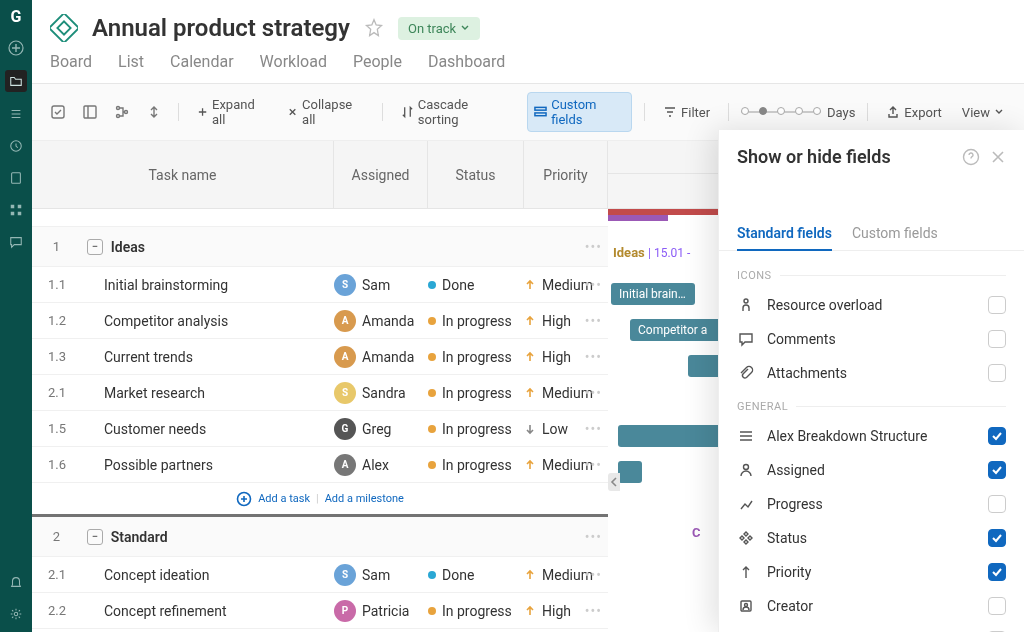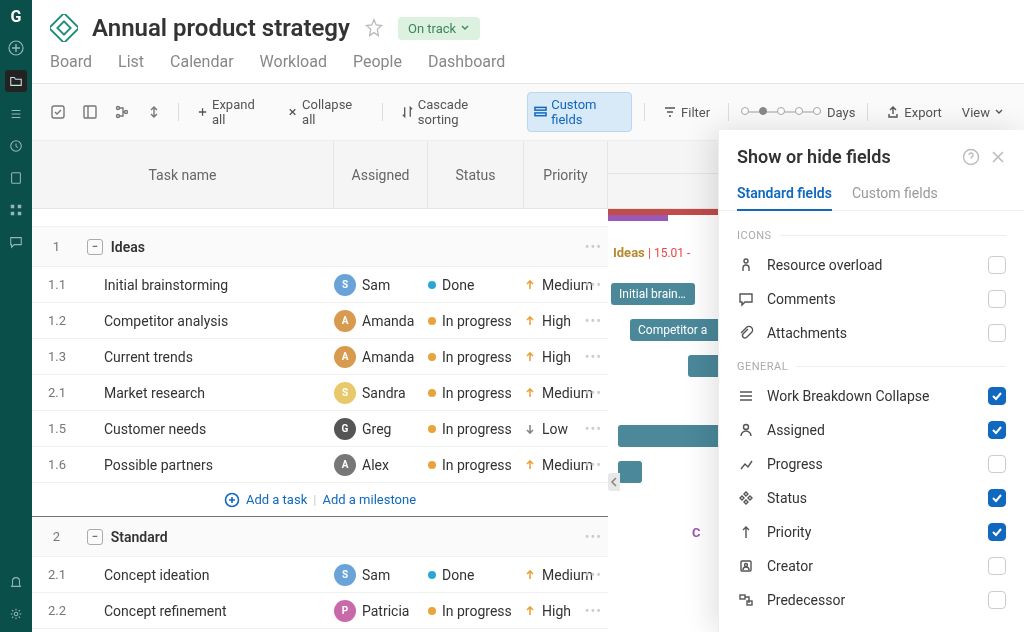--- a/index.html
+++ b/index.html
@@ -63,21 +63,21 @@
   .task-name { flex:1; display:flex; align-items:center; padding-left:22px;}
   .group .task-name { font-weight:600; padding-left:6px;}
   .task-name-inner { width:230px; }
   .cell-assigned { width:94px; display:flex; align-items:center; gap:6px; }
   .avatar { width:22px; height:22px; border-radius:50%; background:#ccc; display:flex; align-items:center; justify-content:center; color:#fff; font-size:10px; font-weight:bold; flex-shrink:0;}
   .cell-status { width:96px; display:flex; align-items:center; gap:6px;}
   .status-dot { width:8px; height:8px; border-radius:50%; flex-shrink:0;}
   .cell-priority { width:84px; display:flex; align-items:center; gap:6px;}
   .prio-icon { color:#888; display:inline-flex;}
   .row-menu { position:absolute; right:6px; color:#ccc; cursor:pointer; font-size:14px; letter-spacing:1px;}
-  .addtask-row { display:flex; justify-content:center; align-items:center; height:34px; color:#1068bf; font-size:13px; border-bottom:1px solid #737373;}
+  .addtask-row { display:flex; justify-content:center; align-items:center; height:34px; color:#1068bf; font-size:11px; border-bottom:3px solid #737373;}
   .addtask-row a { cursor:pointer; }
   .addtask-row .sep { color:#ccc; margin:0 6px;}
   .addtask-row .plus-circle { color:#1068bf; margin-right:6px;}
   
   .gantt-head { height:68px; border-bottom:1px solid #e5e5e5; background:#f5f5f5; display:flex; flex-direction:column;}
   .gantt-head-top { flex:1; border-bottom:1px solid #e5e5e5; display:flex; align-items:center; justify-content:center; color:#666;}
   .gantt-head-bot { height:34px; display:flex;}
   .gantt-head-bot .gsplit { flex:1; display:flex; align-items:center; justify-content:center; color:#999; font-size:12px;}
   .gantt-body { position:relative; }
   .gbar { position:absolute; height:22px; border-radius:3px; color:#fff; font-size:12px; display:flex; align-items:center; padding:0 8px; overflow:hidden; white-space:nowrap; text-overflow:ellipsis;}
@@ -97,21 +97,21 @@
     box-shadow:-6px 0 28px rgba(0,0,0,.12);
     display:flex;
     flex-direction:column;
     border-left:1px solid #eee;
     z-index:50;
   }
   .panel-hdr { display:flex; align-items:center; padding:16px 18px 10px 18px; }
   .panel-hdr h2 { font-size:18px; font-weight:600; flex:1;}
   .panel-hdr .pi { color:#bbb; cursor:pointer; margin-left:10px;}
   .panel-tabs { display:flex; gap:20px; padding:0 18px; border-bottom:1px solid #eee;}
-  .ptab { padding:8px 0; color:#999; font-size:14px; cursor:pointer;}
+  .ptab { padding:8px 0; color:#999; font-size:14px; cursor:pointer;margin-top:40px;}
   .ptab.active { color:#1068bf; font-weight:600; border-bottom:2px solid #1068bf; margin-bottom:-1px;}
   .panel-body { flex:1; overflow:auto; padding:8px 18px; }
   .section-label { font-size:11px; color:#aaa; letter-spacing:.5px; margin:10px 0 6px 0; display:flex; align-items:center; gap:8px;}
   .section-label::after { content:''; flex:1; height:1px; background:#eee;}
   .field-row { display:flex; align-items:center; padding:8px 0; gap:12px;}
   .field-icon { width:18px; height:18px; color:#555; flex-shrink:0; display:flex; align-items:center; justify-content:center;}
   .field-label { flex:1; font-size:14px; color:#333;}
   .chk { width:18px; height:18px; border:1.5px solid #ccc; border-radius:4px; cursor:pointer; display:flex; align-items:center; justify-content:center; flex-shrink:0;}
   .chk.checked { background:#1068bf; border-color:#1068bf; color:#fff;}
   svg { display:block; }
@@ -540,21 +540,21 @@
           <div class="gantt-head-top">January</div>
           <div class="gantt-head-bot">
             <div class="gsplit" style="border-right:1px solid #e5e5e5;">13-19 (3w)</div>
             <div class="gsplit" style="flex:0 0 20px;">2</div>
           </div>
         </div>
         <div class="gantt-body" id="gantt-body" style="height:500px;">
           <div class="gsummary" style="left:5px; top:10px; width:120px; color:#c24b4b;"></div>
           <div class="gsummary-label" style="top:36px; left:5px;">
             <span style="color:#b38a2e; font-weight:700;">Ideas</span>
-            <span style="color:#ef4444; font-weight:400; font-size:12px;">| 15.01 -</span>
+            <span style="color:#8b5cf6; font-weight:400; font-size:12px;">| 15.01 -</span>
           </div>
           <div class="gbar" style="left:3px; top:74px; width:84px; background:#4a889a;">Initial brain…</div>
           <div class="gbar" style="left:22px; top:110px; width:110px; background:#4a889a;">Competitor a</div>
           <div class="gbar" style="left:80px; top:146px; width:60px; background:#4a889a;"></div>
           <div class="gbar" style="left:10px; top:216px; width:130px; background:#4a889a;"></div>
           <div class="gbar" style="left:10px; top:252px; width:24px; background:#4a889a;"></div>
           <div class="glink" style="top:264px;">
             <svg width="8" height="10" viewBox="0 0 8 10">
                 <path d="M6 1L2 5l4 4" fill="none" stroke="currentColor" stroke-width="1.6"></path>
               </svg>
@@ -621,21 +621,21 @@
         </div>
       </div>
     <div class="section-label">GENERAL</div>
     <div id="fields-general">
         <div class="field-row">
       <span class="field-icon">
             <svg width="16" height="16" viewBox="0 0 16 16" fill="none" stroke="currentColor" stroke-width="1.4">
               <path d="M2 4h12M2 8h12M2 12h12"></path>
             </svg>
           </span>
-      <span class="field-label">Work Breakdown Collapse</span>
+      <span class="field-label">Alex Breakdown Structure</span>
       <span class="chk checked">
             <svg width="12" height="12" viewBox="0 0 12 12" stroke="#fff" stroke-width="2" fill="none">
               <path d="M2 6l3 3 5-6"></path>
             </svg>
           </span>
         </div>
         <div class="field-row">
       <span class="field-icon">
             <svg width="16" height="16" viewBox="0 0 16 16" fill="none" stroke="currentColor" stroke-width="1.4">
               <circle cx="8" cy="5" r="2.5"></circle>

